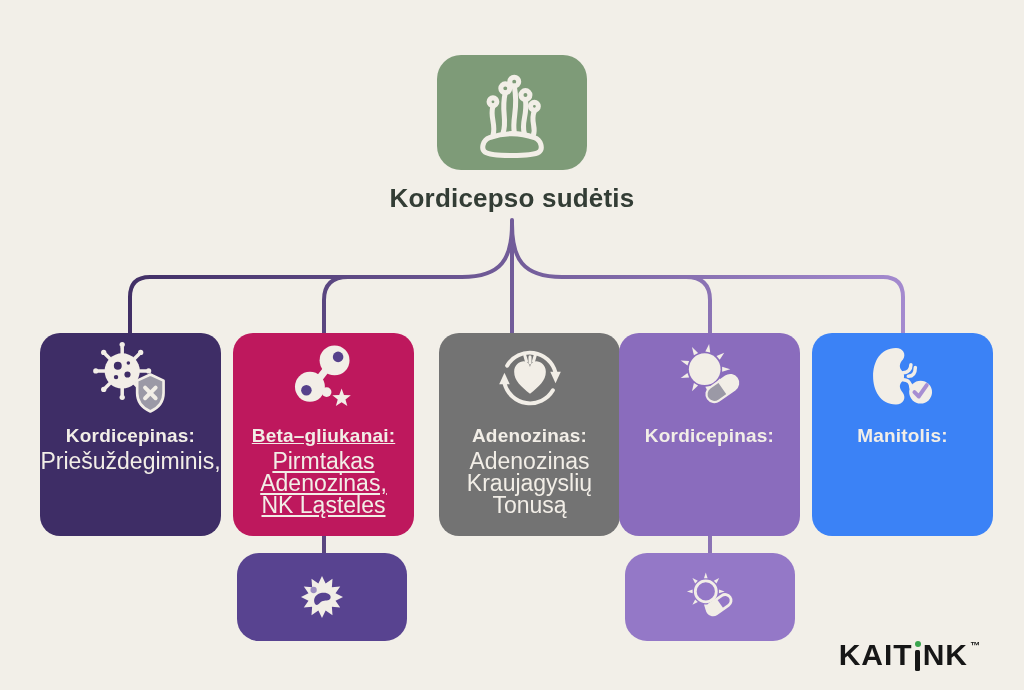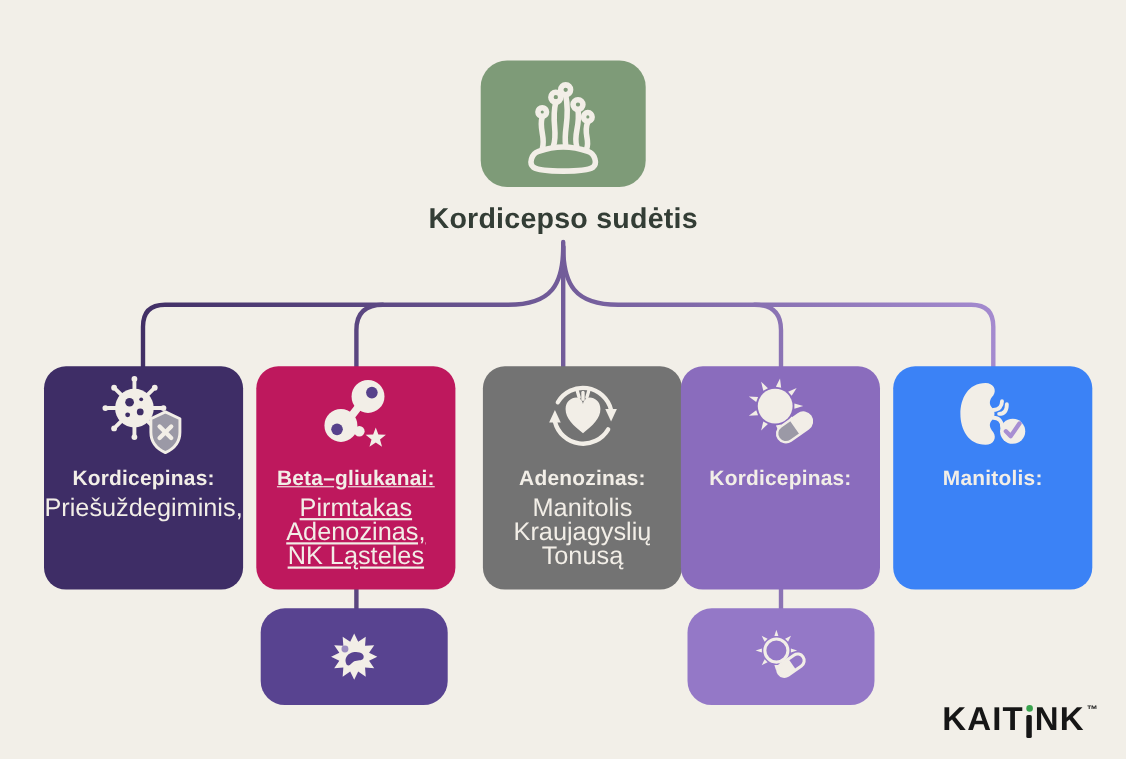--- a/index.html
+++ b/index.html
@@ -27,21 +27,21 @@
   .node-icon { height:90px; display:flex; align-items:center; justify-content:center; }
   .node-title { font-size:19px; font-weight:bold; margin:2px 0 3px; letter-spacing:0.2px; }
   .node-line { font-size:23px; line-height:22px; }
 
   .subnode {
     position:absolute; top:553px; width:170px; height:88px; border-radius:22px;
     display:flex; align-items:center; justify-content:center; z-index:2;
   }
 
   .logo {
-    position:absolute; right:26px; bottom:18px; display:flex; align-items:flex-end;
+    position:absolute; right:44px; bottom:18px; display:flex; align-items:flex-end;
     font-weight:bold; font-size:30px; letter-spacing:1px; z-index:2;
   }
   .logo-i { display:inline-flex; flex-direction:column; align-items:center; justify-content:flex-end; margin:0 2px 1px; }
   .logo-dot { width:6px; height:6px; border-radius:50%; margin-bottom:3px; }
   .logo-stem { width:5px; height:21px; border-radius:1.5px; background:#161616; }
   .logo-tm { font-size:10px; letter-spacing:0; align-self:flex-start; margin-left:2px; margin-top:2px; }
 </style>
 </head>
 <body>
 
@@ -159,21 +159,21 @@
         <g stroke="#f2eee7" stroke-width="3.5" stroke-linecap="round" fill="none">
           <path d="M46,31 L44,24"></path>
             <path d="M54,31 L56,24"></path>
             <path d="M50,33 L50,26"></path>
         </g>
         <path fill="#f2eee7" d="M50,68 C40,60 32,53 32,43 C32,35 38,31 43,31 C47,31 50,35 50,38 C50,35 53,31 57,31 C62,31 68,35 68,43 C68,53 60,60 50,68 Z"></path>
       </svg>
     </div>
     <div class="node-title">Adenozinas:</div>
     <div>
-      <div class="node-line">Manitolis</div>
+      <div class="node-line">Adenozinas</div>
       <div class="node-line">Kraujagyslių</div>
       <div class="node-line">Tonusą</div>
     </div>
   </div>
 
   <div class="node" style="left: 619px; background-color: rgb(138, 108, 189);">
     <div class="node-icon">
       <svg width="88" height="88" viewBox="0 0 100 100" style="color: rgb(138, 108, 189);">
         <g fill="#f2eee7">
           <polygon points="73,40 63.8,37.2 63.8,42.8"></polygon>

